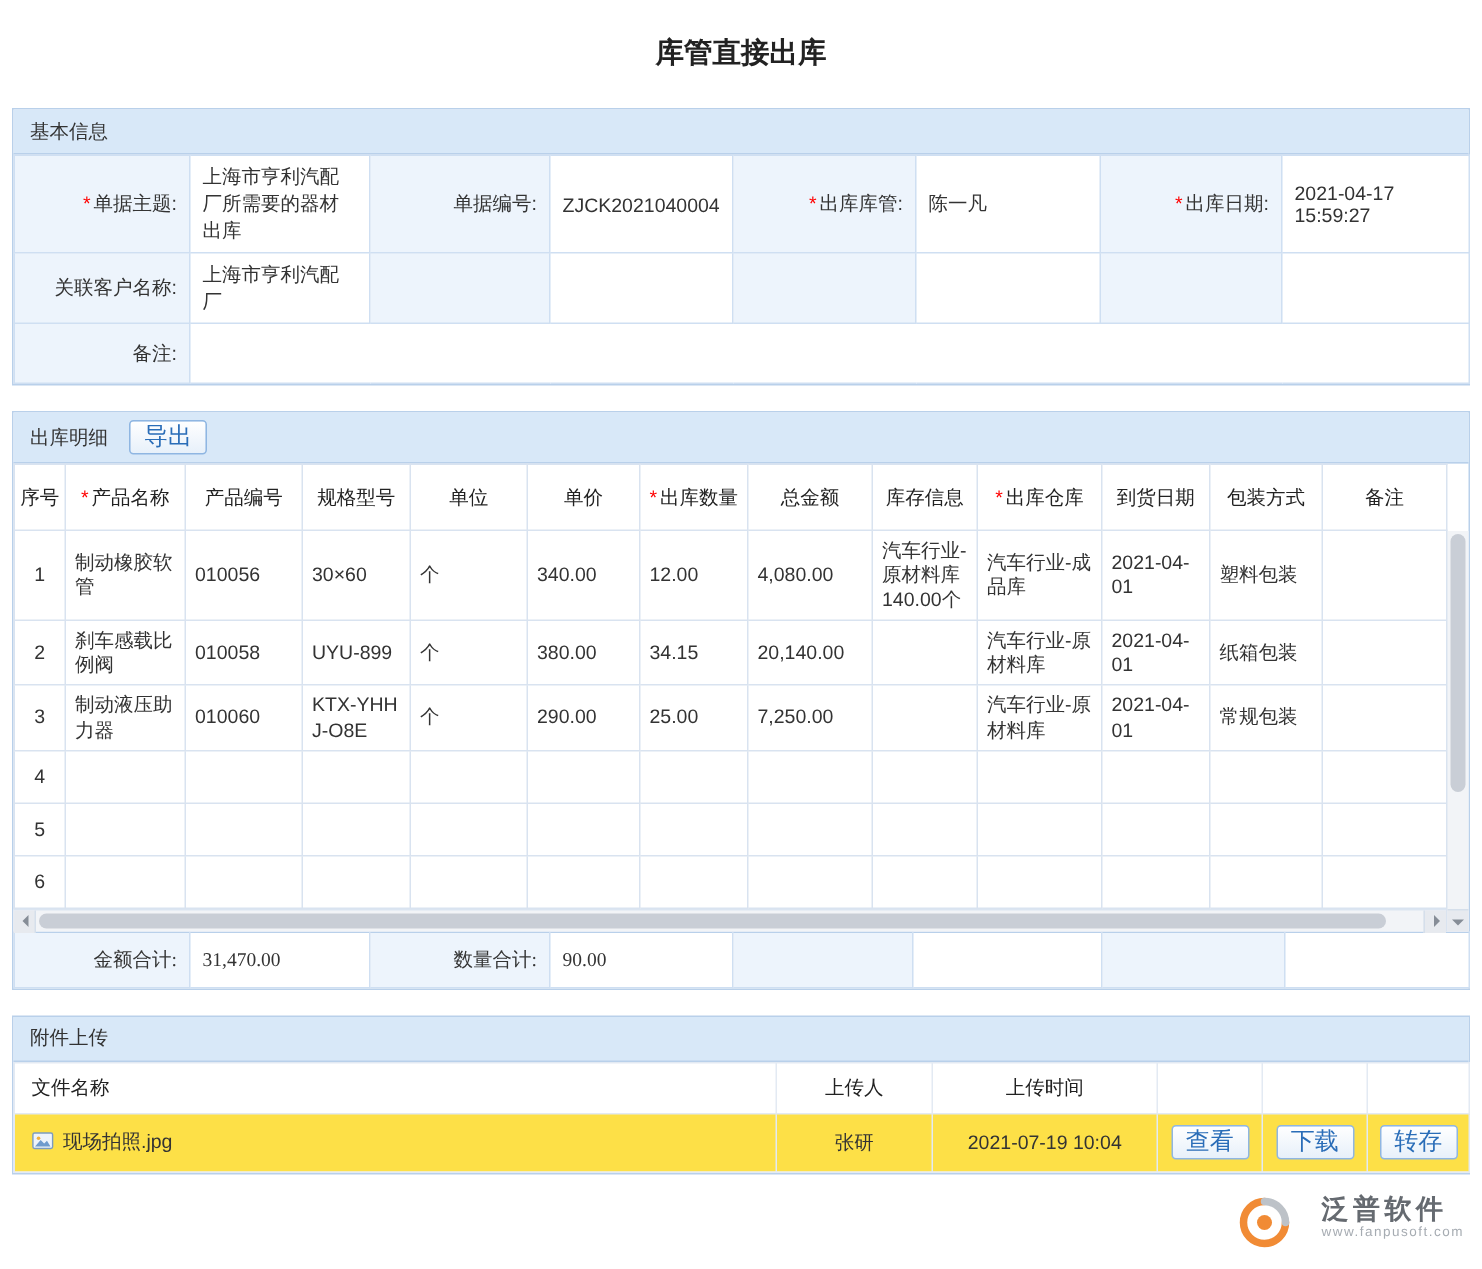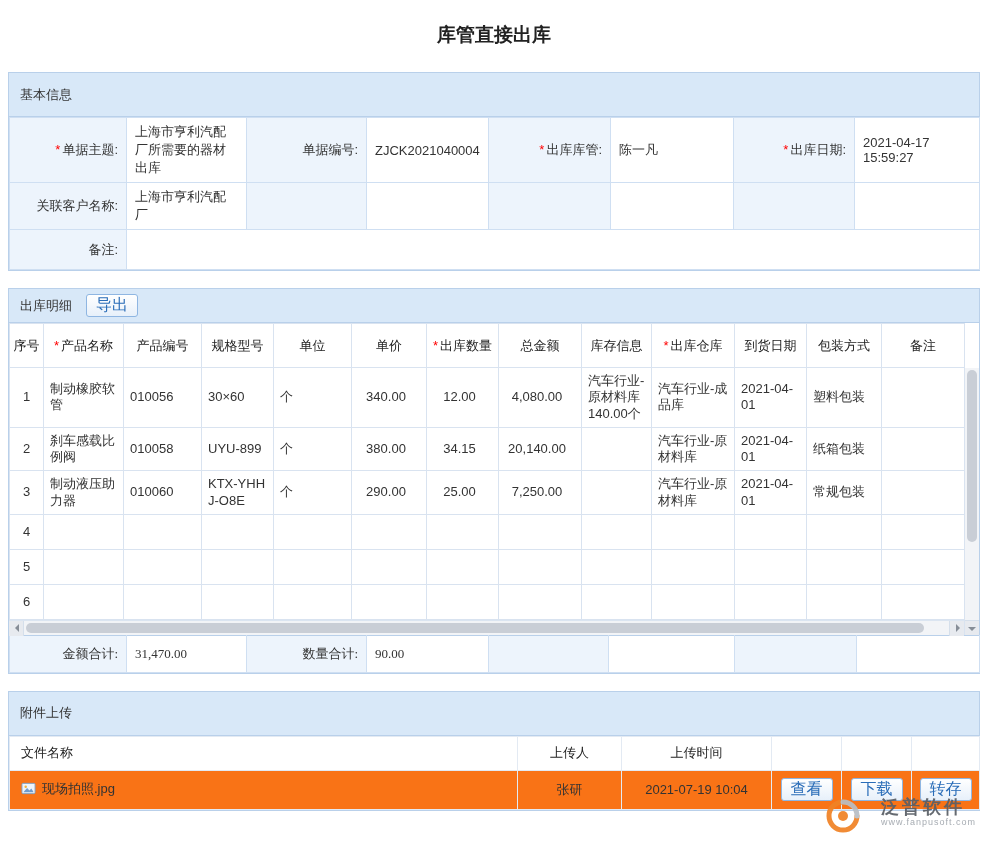--- a/index.html
+++ b/index.html
@@ -14,21 +14,21 @@
   .page-title {
     text-align: center;
     font-size: 19px;
     font-weight: bold;
     color: #222;
     padding: 22px 0 24px;
   }
 
   .panel { margin: 0 8px 17px; border: 1px solid #b9d0ea; background: #fff; }
   .panel-hd {
-    height: 44px;
+    height: 30px;
     background: #d8e8f8;
     border-bottom: 1px solid #b9d0ea;
     padding-left: 11px;
     font-size: 13px;
     color: #333;
     display: flex; align-items: center; gap: 14px;
   }
   .panel-hd.hd2 { height: 34px; }
 
   table { border-collapse: collapse; table-layout: fixed; width: 100%; }
@@ -49,21 +49,21 @@
     height: 44px; padding: 2px 3px; text-align: center;
   }
   .dtable td {
     border: 1px solid #d9e3f0; background: #fff;
     font-size: 13px; padding: 5px 6px;
     height: 35px; vertical-align: middle;
     word-break: break-all; line-height: 1.25;
   }
   .al-left { text-align: left; }
   .al-center { text-align: center; }
-  .al-right { text-align: center; padding-right: 12px !important; }
+  .al-right { text-align: left; padding-right: 12px !important; }
 
   
   .vbar {
     position: absolute; top: 45px; right: 0; bottom: 0; width: 15px;
     background: #f2f4f7; border-left: 1px solid #d9e3f0;
   }
   .vthumb {
     position: absolute; top: 2px; left: 2px; width: 10px; height: 172px;
     background: #c9ced6; border-radius: 6px;
   }
@@ -101,21 +101,21 @@
     cursor: pointer; font-family: inherit;
   }
 
   
   .atable th {
     border: 1px solid #e3eaf3; background: #fff;
     font-size: 13px; font-weight: normal; color: #222;
     height: 34px; text-align: center;
   }
   .atable th.a-name-h { text-align: left; padding-left: 11px; }
-  .atable td { border: 1px solid #e3eaf3; background: #f97316; font-size: 13px; height: 39px; vertical-align: middle; }
+  .atable td { border: 1px solid #e3eaf3; background: #fde047; font-size: 13px; height: 39px; vertical-align: middle; }
   .atable td.a-name { padding-left: 11px; }
   .atable td.a-center { text-align: center; }
   .ficon { display: inline-block; vertical-align: -3px; margin-right: 6px; }
 
   
   .watermark {
     position: absolute; right: 12px; bottom: 8px;
     display: flex; align-items: flex-start; gap: 20px;
     opacity: 0.93; pointer-events: none;
   }

